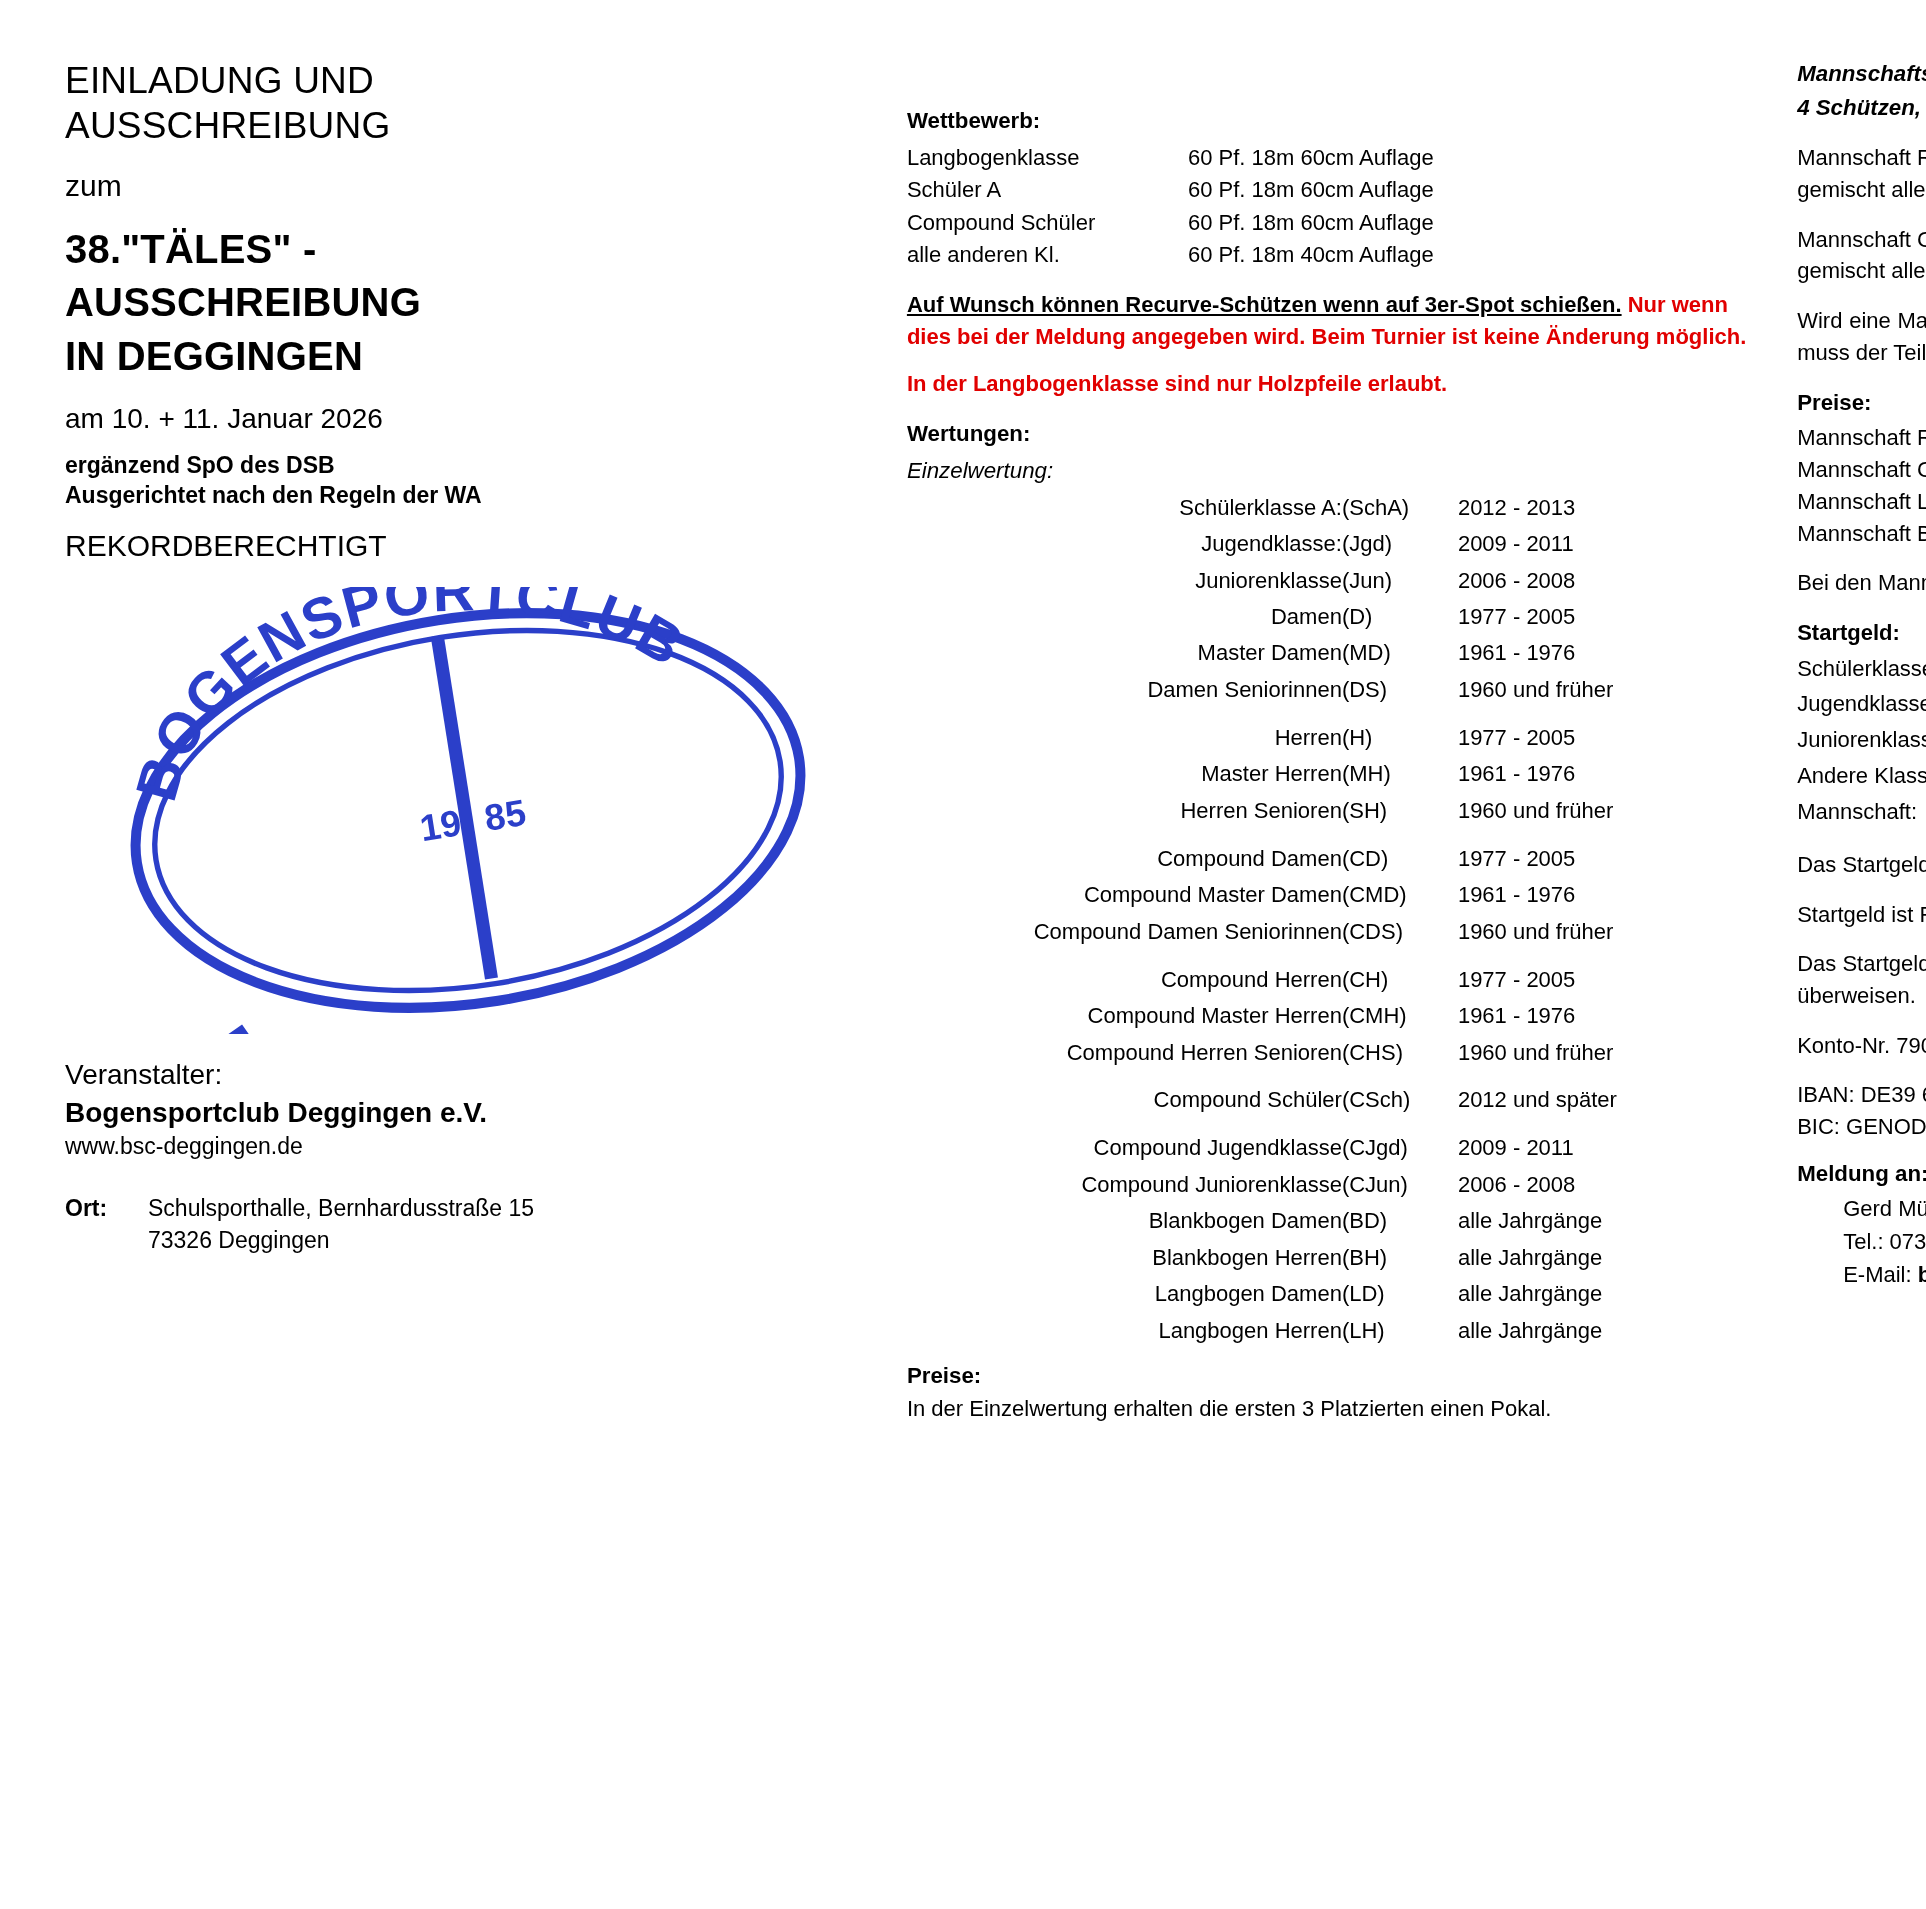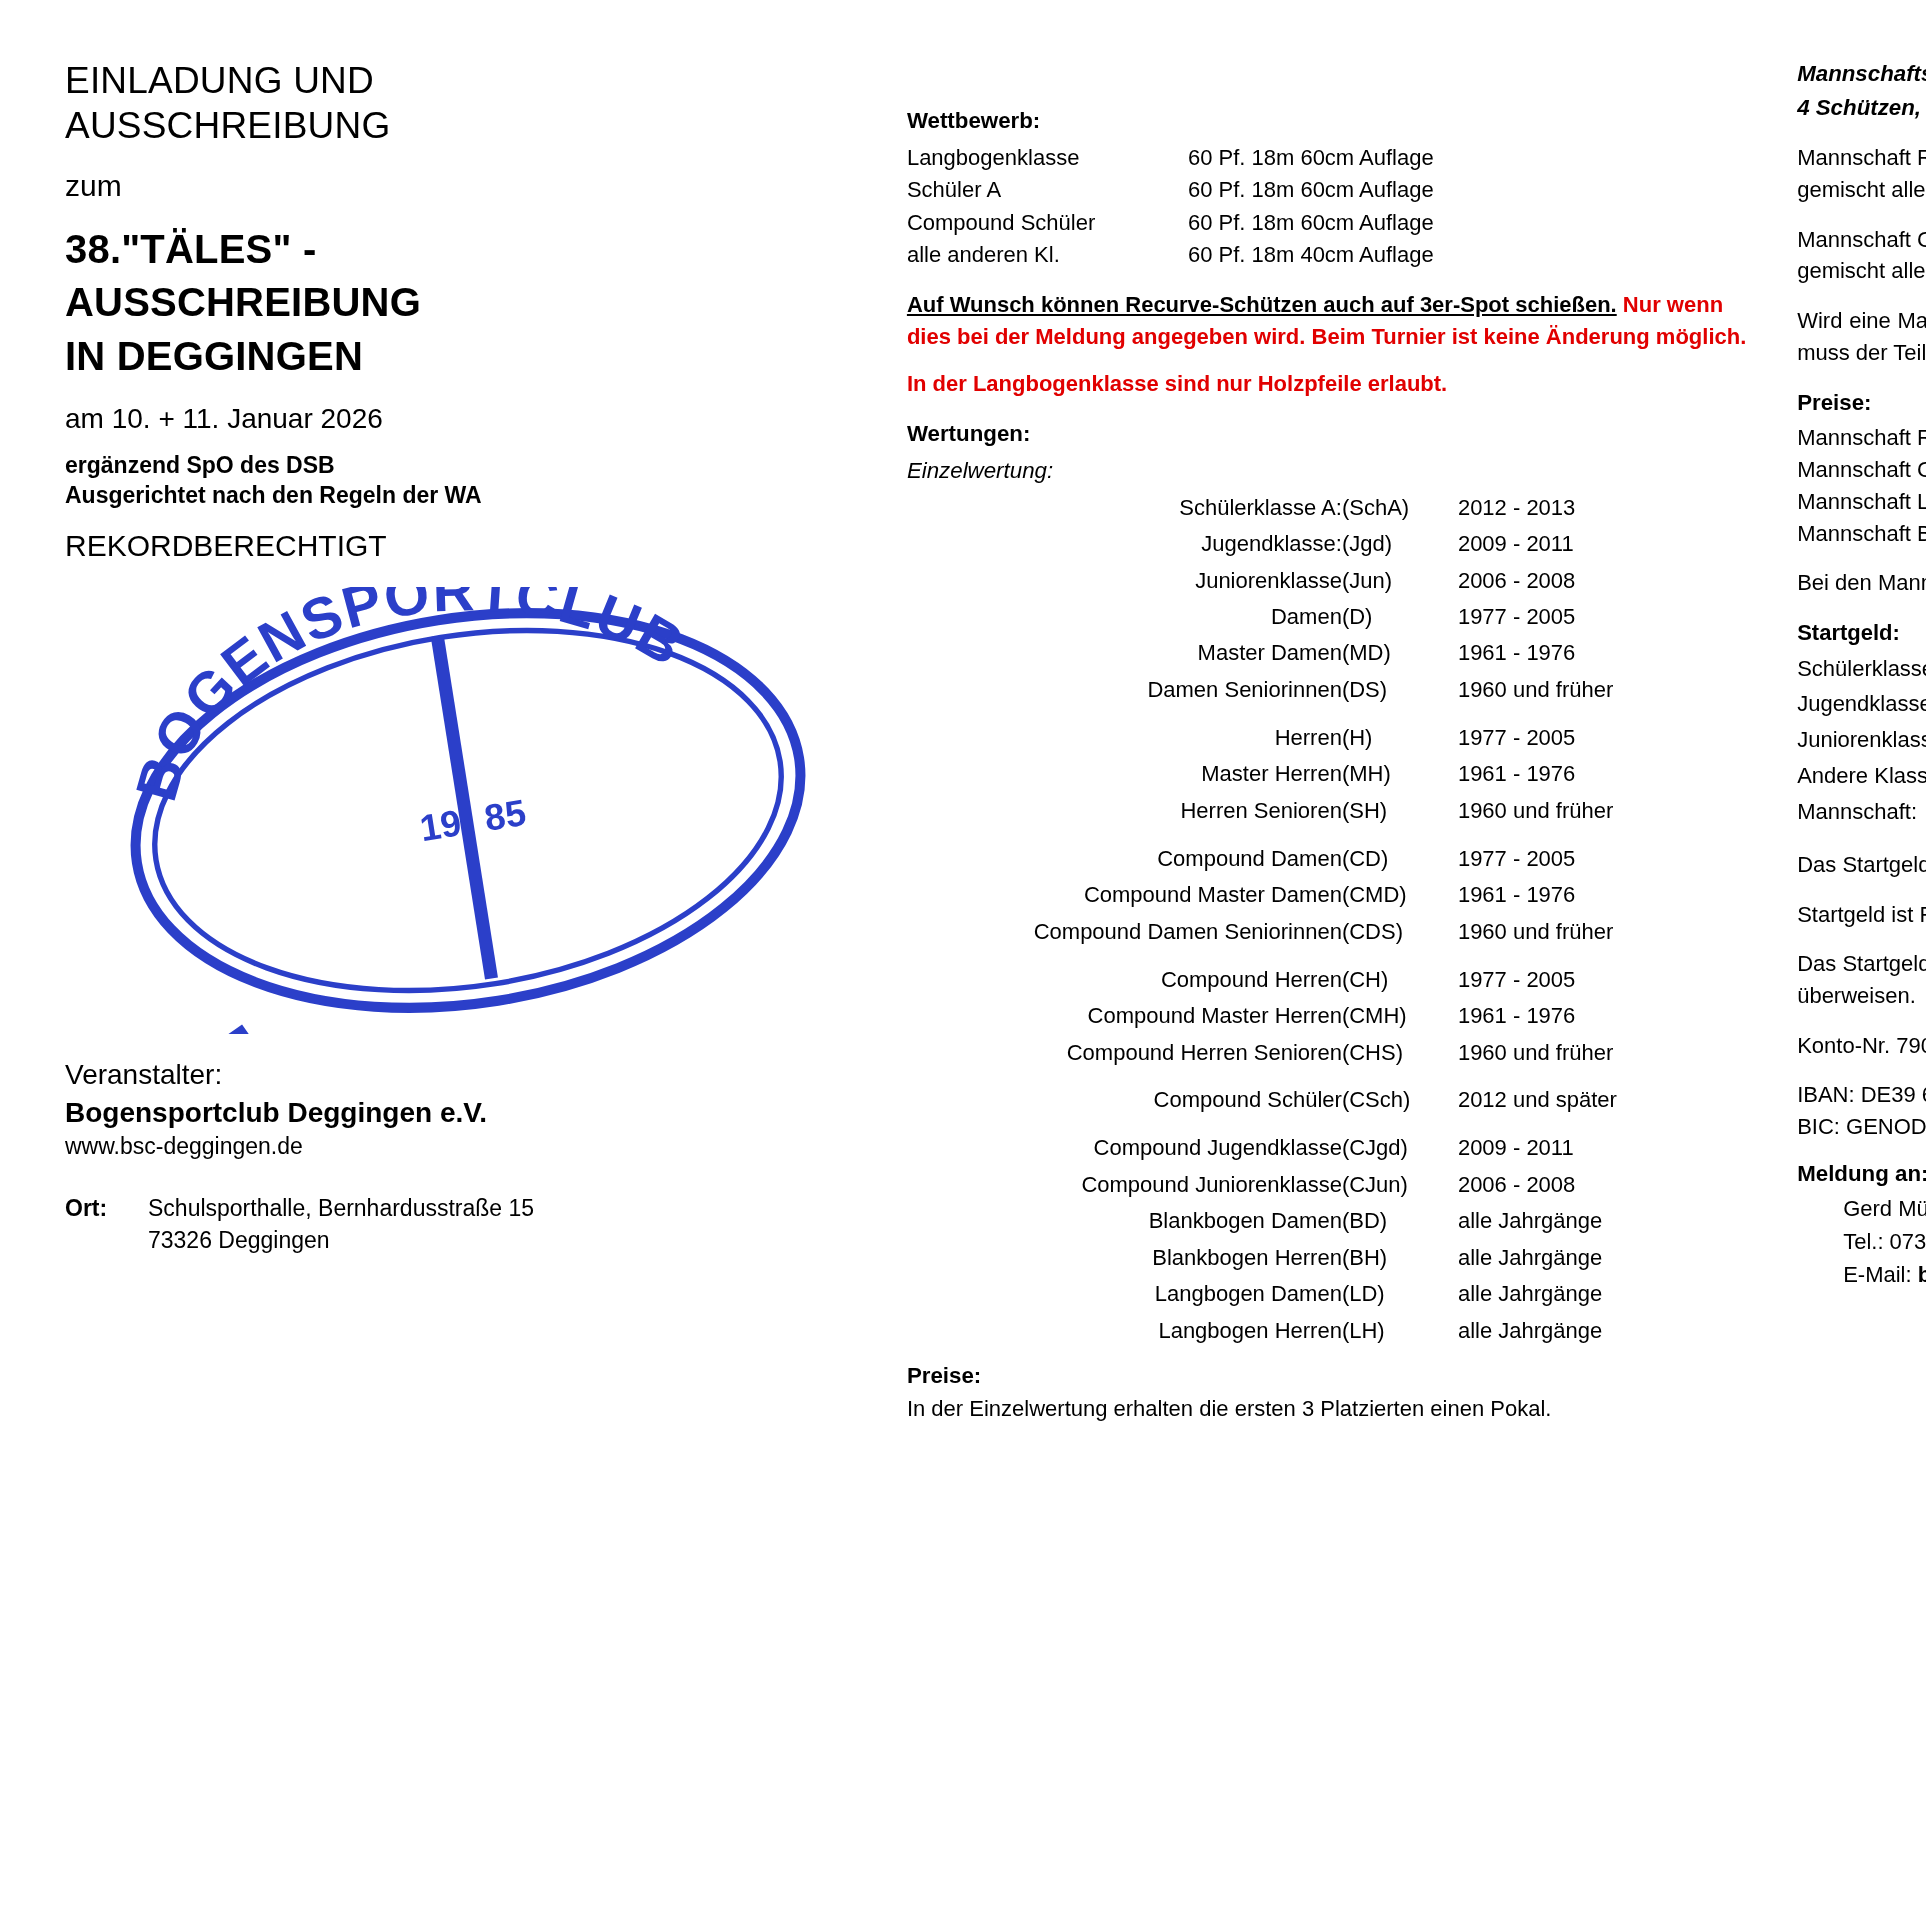--- a/index.html
+++ b/index.html
@@ -316,21 +316,21 @@
             <td>60 Pf. 18m 60cm Auflage</td>
           </tr>
           <tr>
             <td class="c1">alle anderen Kl.</td>
             <td>60 Pf. 18m 40cm Auflage</td>
           </tr>
         </tbody>
       </table>
 
       <div class="note-red">
-        <span class="note-black-bold-und">Auf Wunsch können Recurve-Schützen auch auf 3er-Spot schießen.</span>
+        <span class="note-black-bold-und">Auf Wunsch können Recurve-Schützen wenn auf 3er-Spot schießen.</span>
         <span>Nur wenn dies bei der Meldung angegeben wird. Beim Turnier ist keine Änderung möglich.</span>
       </div>
 
       <div class="note-red2">In der Langbogenklasse sind nur Holzpfeile erlaubt.</div>
 
       <div class="sec-head">Wertungen:</div>
       <div class="sec-head-italic">Einzelwertung:</div>
 
       <table class="wert-table">
         <tbody>

